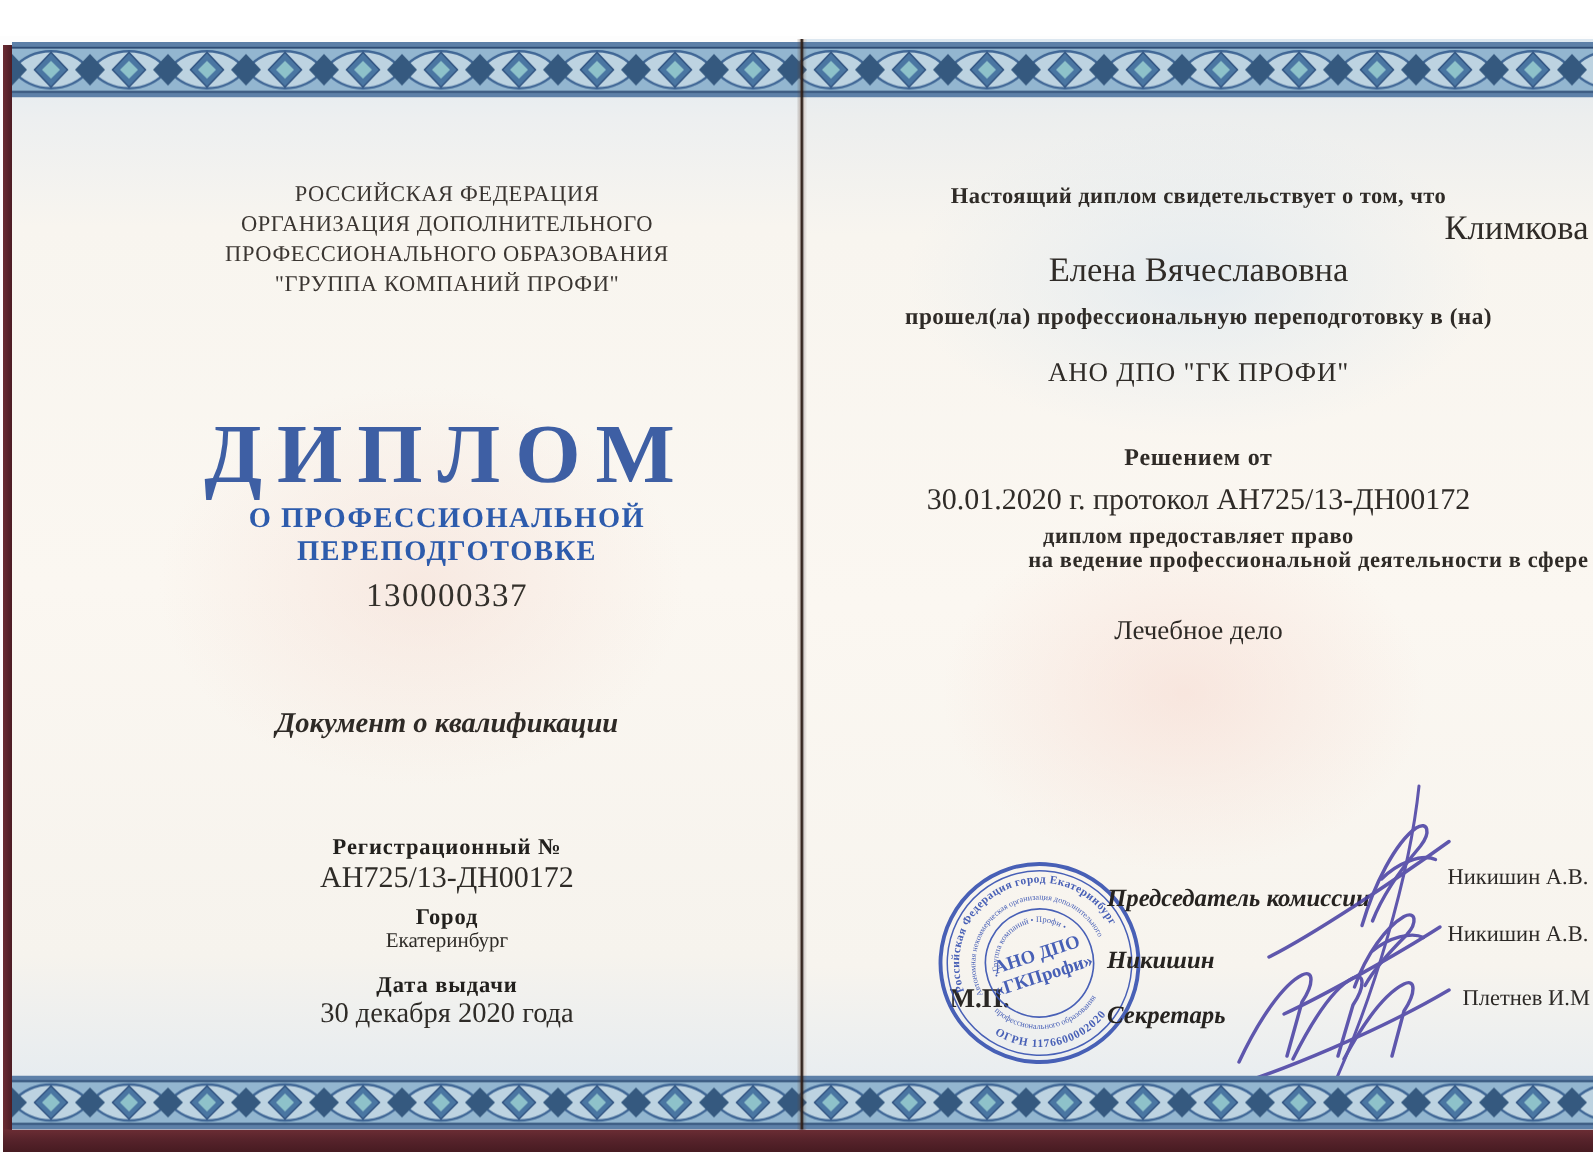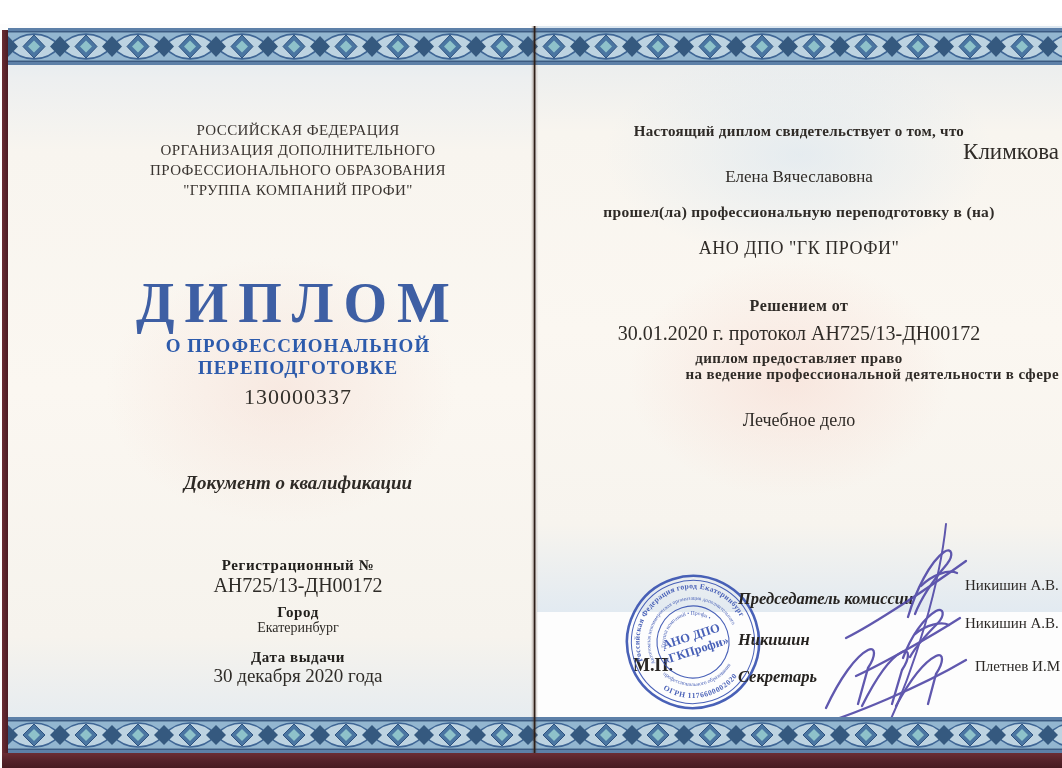--- a/index.html
+++ b/index.html
@@ -13,21 +13,21 @@
   .cover-bottom { position:absolute; left:2px; top:729px; width:1060px; height:17px;
                   background:linear-gradient(180deg,#6b2d34 0%,#55222a 45%,#43191f 100%); }
 
   
   .page { position:absolute; }
   .page-left { left:8px; top:4px; width:525px; height:725px;
     background:
       radial-gradient(ellipse 250px 190px at 52% 50%, rgba(243,216,206,0.45), rgba(243,216,206,0) 70%),
       linear-gradient(180deg,#dde8f0 0%,#edeff0 7%,#f8f5ef 17%,#fbf7f1 50%,#f6f3ed 84%,#e0e9f1 100%);
   }
-  .page-right { left:537px; top:2px; width:525px; height:586px;
+  .page-right { left:537px; top:2px; width:525px; height:727px;
     background:
       radial-gradient(ellipse 230px 170px at 48% 60%, rgba(246,214,204,0.5), rgba(246,214,204,0) 70%),
       radial-gradient(ellipse 260px 140px at 50% 22%, rgba(214,228,240,0.55), rgba(214,228,240,0) 75%),
       linear-gradient(180deg,#dce7f0 0%,#eceeee 7%,#f8f5ef 18%,#fbf7f1 52%,#f7f4ee 85%,#e2eaf1 100%);
   }
 
   
   .band { position:absolute; left:8px; width:1054px; display:block; }
   .band-top { top:4px; height:37px; }
   .band-bottom { top:693px; height:36px; }
@@ -47,21 +47,21 @@
   .diploma-title { top:243px; font-size:56px; font-weight:bold; letter-spacing:10px; color:#3e5fa4; }
   .dip-sub1 { top:307px; font-size:19px; letter-spacing:1px; color:#2d5bac; }
   .dip-sub2 { top:329px; font-size:19px; letter-spacing:1px; color:#2d5bac; }
   .dip-num { top:356px; font-size:22px; letter-spacing:1px; color:#33302b; }
   .qual-note { top:444px; font-size:19px; font-weight:600; color:#2e2a26; }
   .lbl { font-size:15px; letter-spacing:0.6px; color:#22201d; }
   .val { color:#2e2b27; }
 
   .intro { top:97px; font-size:15px; letter-spacing:0.3px; }
   .surname { top:113px; font-size:23px;text-align:right; }
-  .name-pat { top:141px; font-size:17px; }
+  .name-pat { top:141px; font-size:23px; }
   .retrain { top:177px; font-size:15.5px; letter-spacing:0.3px; }
   .orgname { top:212px; font-size:18px; letter-spacing:0.5px; }
   .decision { top:271px; font-size:16px; letter-spacing:0.5px; }
   .protocol { top:296px; font-size:20px; }
   .grants1 { top:324px; font-size:15px; letter-spacing:0.4px; }
   .grants2 { top:340px; font-size:15px; letter-spacing:0.4px;text-align:right; }
   .field { top:384px; font-size:18px; }
 
   .role { font-size:16.5px; color:#262320; }
   .signer { font-size:15px; color:#2c2926; }

